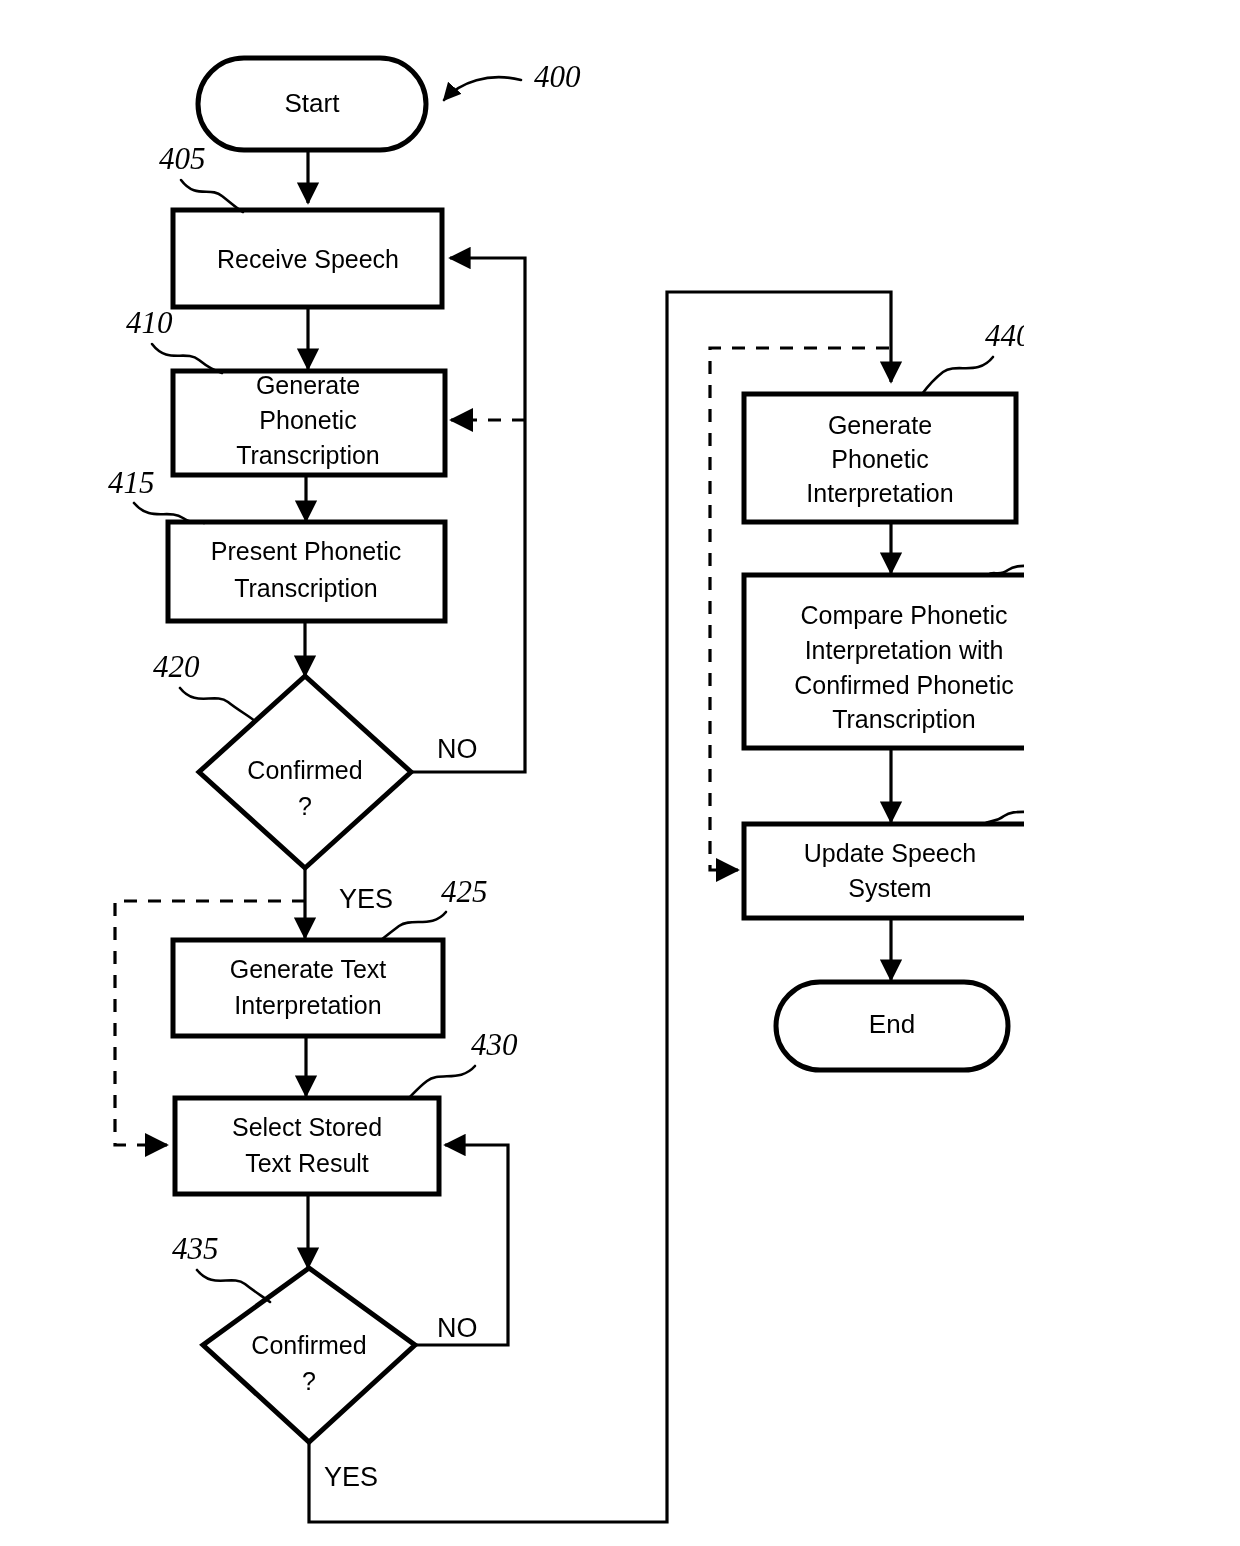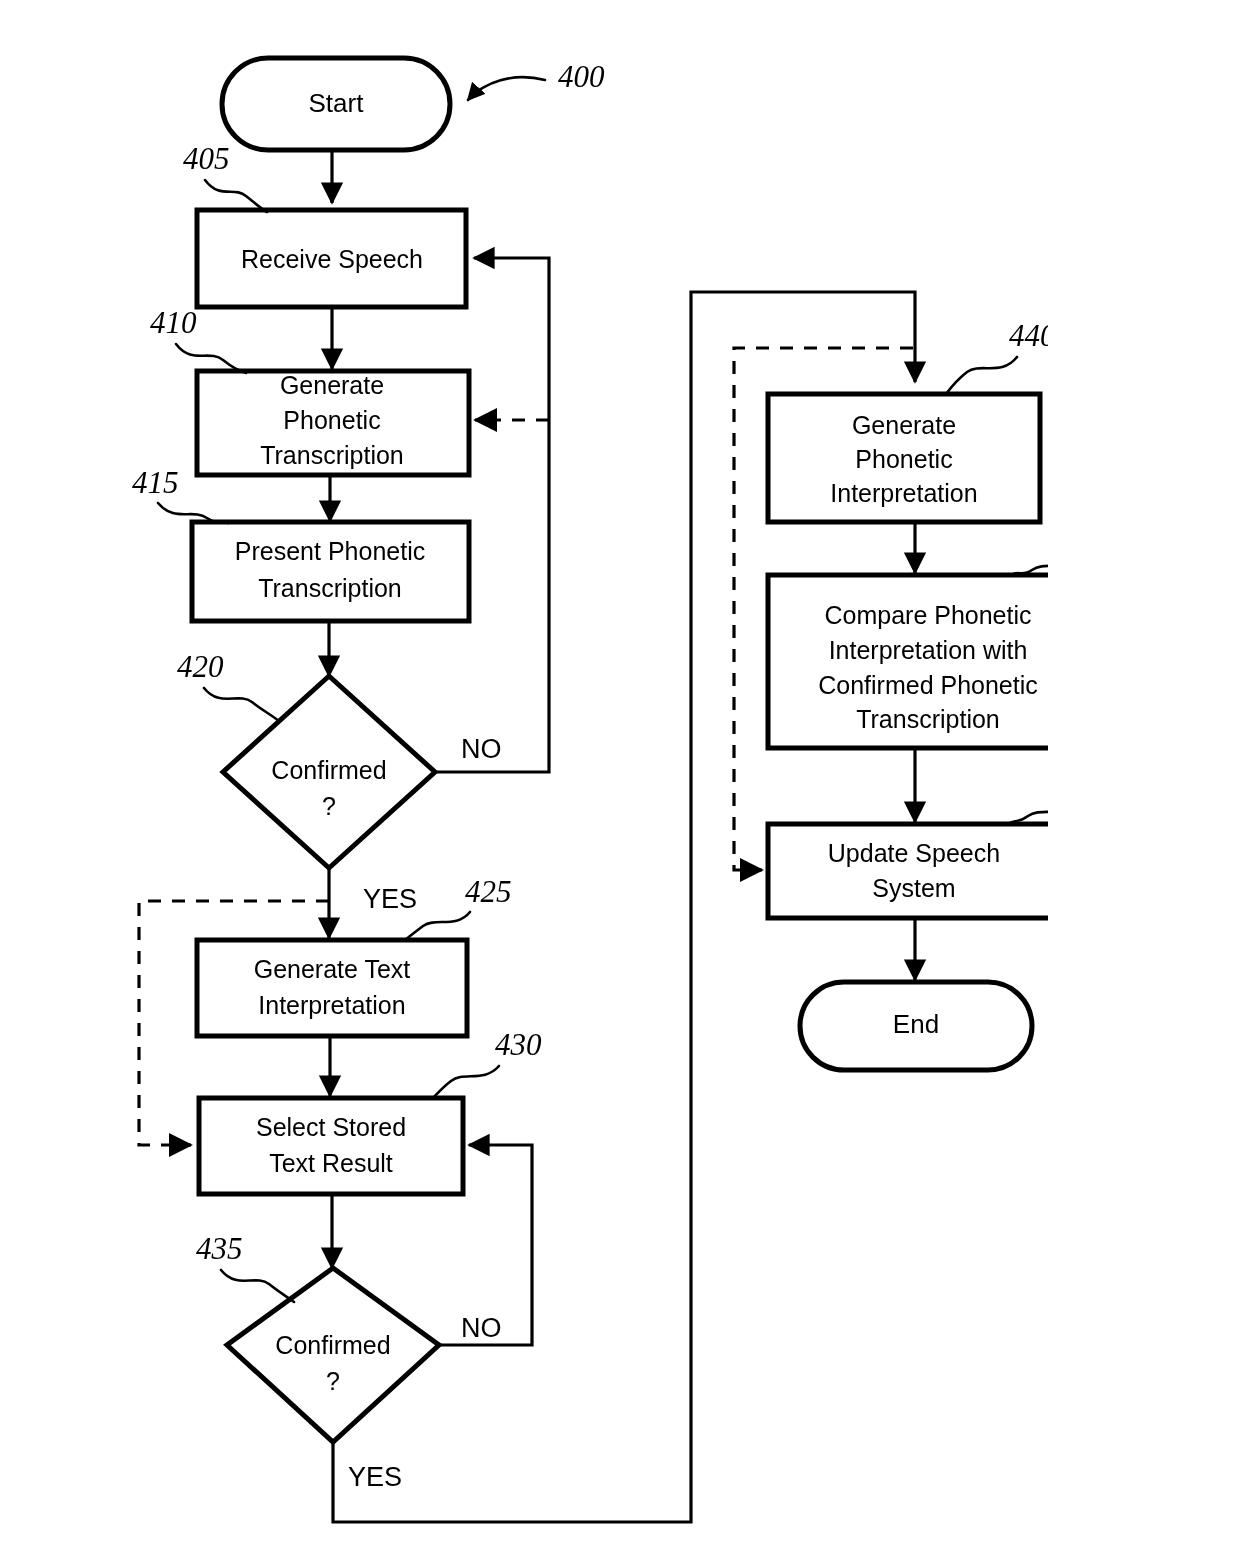--- a/index.html
+++ b/index.html
@@ -7,21 +7,20 @@
     padding: 0;
     background: #ffffff;
   }
   #figure-root {
     position: relative;
     width: 1024px;
     height: 1546px;
     background: #ffffff;
     font-family: "Liberation Sans", sans-serif;
     overflow: hidden;
-    padding-left: 24px;
   }
   svg#flow {
     display: block;
     width: 1240px;
     height: 1546px;
   }
   .node-shape {
     fill: #ffffff;
     stroke: #000000;
     stroke-width: 5;

